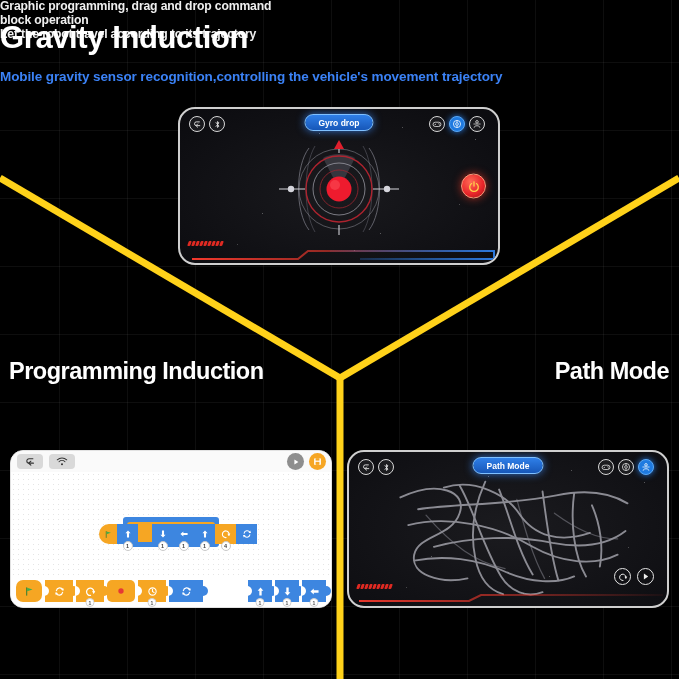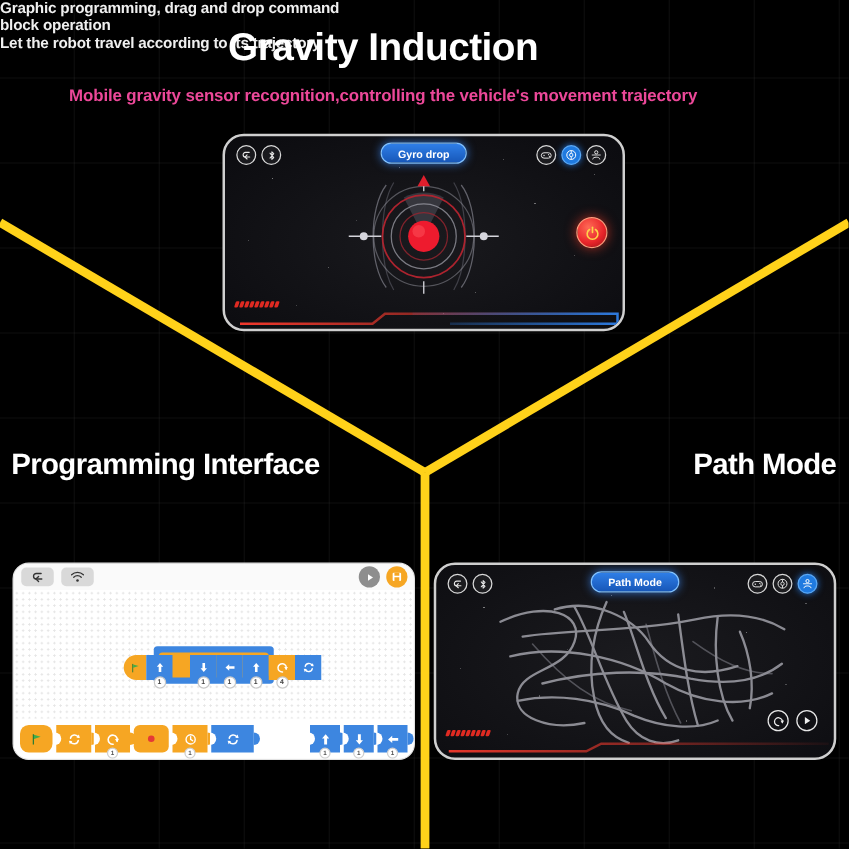--- a/index.html
+++ b/index.html
@@ -18,27 +18,27 @@
       linear-gradient(to bottom, rgba(255,255,255,.055) 1px, transparent 1px);
     background-size:68px 68px;
     background-position:-9px -6px;
     pointer-events:none;
   }
 
   
   #chevrons{position:absolute; inset:0; pointer-events:none;}
 
   
-  #header{position:absolute; top:0; left:0; width:597px; text-align:center;padding-left:16px;}
+  #header{position:absolute; top:0; left:0; width:597px; }
   #page-title{
     font-size:31px; font-weight:700; letter-spacing:-.4px;
     margin-top:20px; color:#fff;
   }
   #page-subtitle{
-    font-size:13.5px; font-weight:600; margin-top:13px; color:#ec4899;
+    font-size:13.5px; font-weight:600; margin-top:13px; color:#3b82f6;
     letter-spacing:-.1px;
   }
 
   
   .device{
     position:absolute;
     border-radius:16px;
     overflow:hidden;
     background:#0a0a0c;
   }
@@ -361,21 +361,21 @@
       <i></i>
       <i></i>
       <i></i>
       <i></i>
       <i></i>
       <i></i>
       <i></i>
   </div>
 </div>
 
-<div id="prog-title" class="sec-title">Programming Interface</div>
+<div id="prog-title" class="sec-title">Programming Induction</div>
 <div id="prog-sub">Graphic programming, drag and drop command block operation</div>
 
 <div id="path-title" class="sec-title">Path Mode</div>
 <div id="path-sub">Let the robot travel according to its trajectory</div>
 
 <div id="prog-device" class="device">
   <div id="prog-topbar">
     <div class="tb-btn" style="left:6px;">
       <svg width="11" height="11" viewBox="0 0 12 12">
           <path d="M8.6 3 H4.4 A2.4 2.4 0 0 0 4.4 7.8 H9.2" stroke="#333" stroke-width="1.2" fill="none" stroke-linecap="round"></path>

